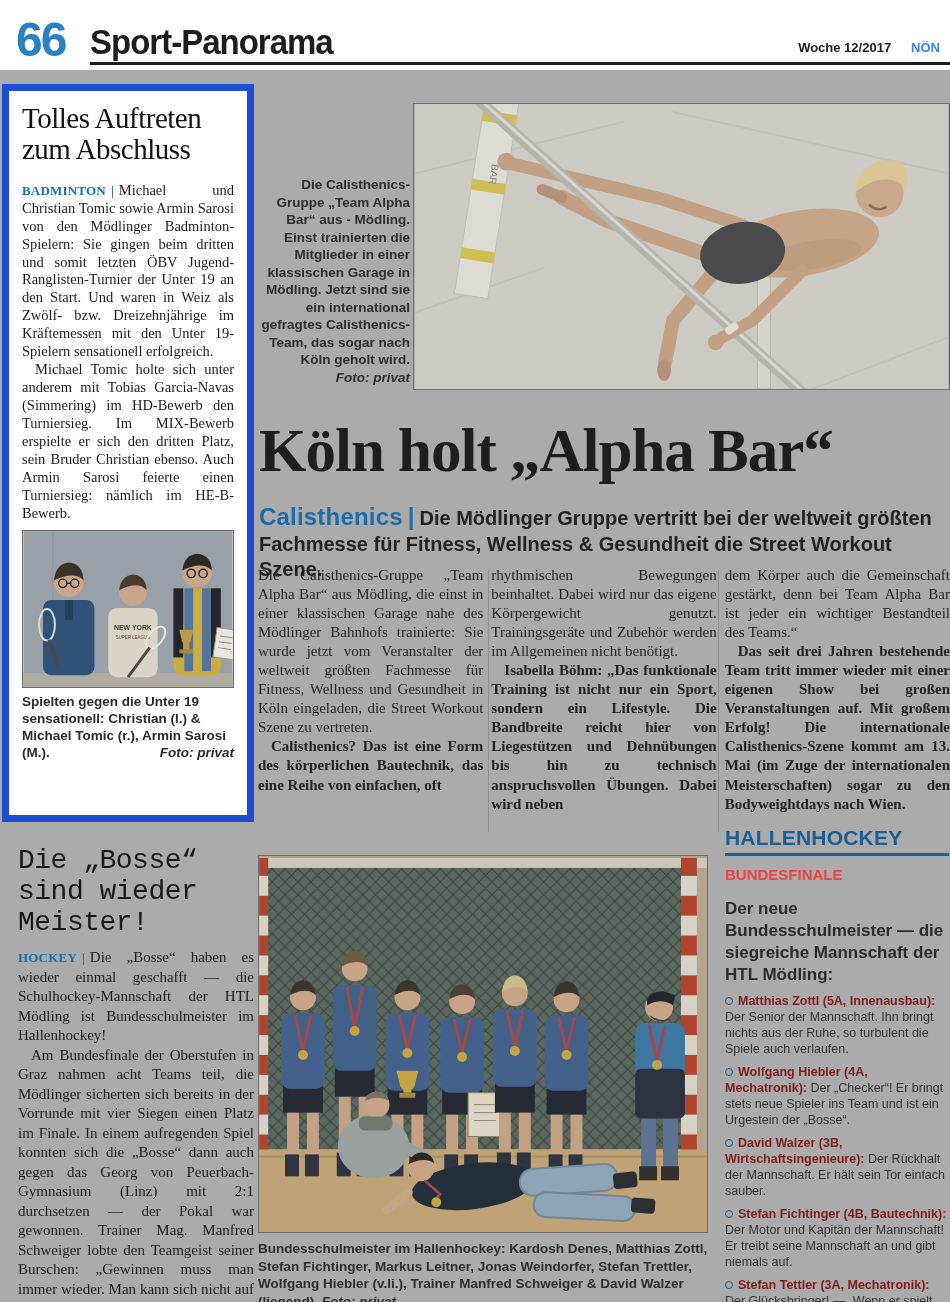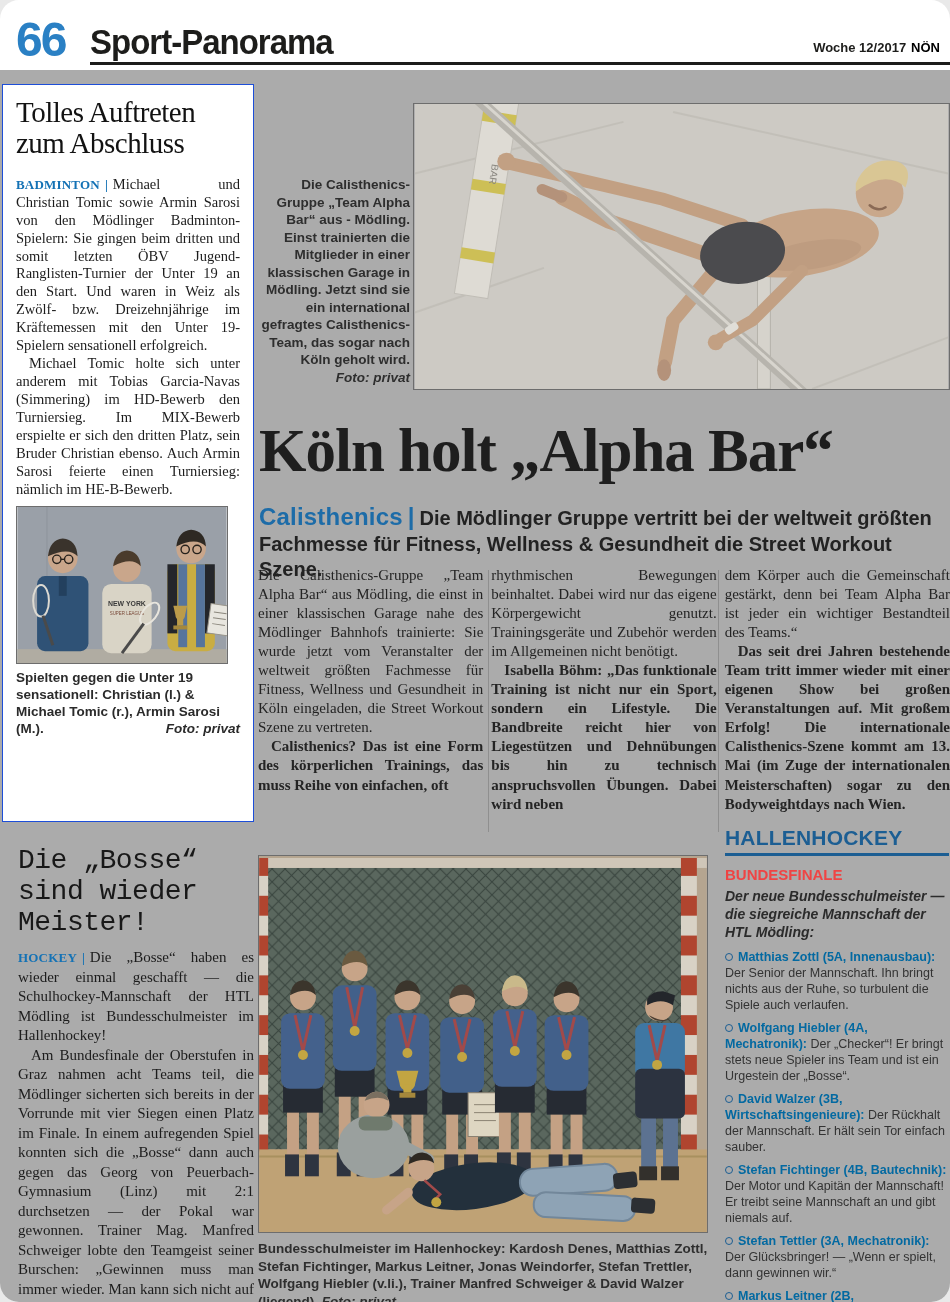--- a/index.html
+++ b/index.html
@@ -1,49 +1,48 @@
 <!DOCTYPE html>
 <html lang="de"><head>
 <meta charset="utf-8">
 <style>
   * { margin:0; padding:0; box-sizing:border-box; }
   html,body { background:#e9e9e9; }
   .page {
     position:relative; width:950px; height:1302px; margin:0 auto;
     background:#ffffff; overflow:hidden;
     font-family:"Liberation Sans", sans-serif;
-    border-radius:19px;
   }
   
   .page-number {
     position:absolute; left:16px; top:12px;
     font-size:48px; font-weight:bold; letter-spacing:-2px; color:#2a80c4;
   }
   .section-title {
     position:absolute; left:90px; top:24px;
     font-size:33px; font-weight:bold; letter-spacing:-1px; color:#1d1d1b;
     transform:scaleY(1.05); transform-origin:left bottom;
   }
   .issue-info {
     position:absolute; right:10px; top:40px;
     font-size:13px; font-weight:bold; color:#1d1d1b;
   }
-  .issue-info .brand { color:#000000; margin-left:5px; }
+  .issue-info .brand { color:#3b82f6; margin-left:20px; }
   .header-rule {
     position:absolute; left:90px; top:62px; width:860px; height:3px; background:#1d1d1b;
   }
   
   .dim-area {
     position:absolute; left:0; top:70px; width:950px; height:1232px;
     background:#ababab;
   }
   
   .red-box {
     position:absolute; left:2px; top:84px; width:252px; height:738px;
-    background:#ffffff; border:1px solid #1d4ed8; z-index:3;
+    background:#ffffff; border:7px solid #1d4ed8; z-index:3;
     padding:12px 13px 8px 13px;
   }
   .red-box h1 {
     font-family:"Liberation Serif", serif; font-weight:400;
     font-size:29px; line-height:1.08; color:#121212; letter-spacing:-0.5px;
   }
   .kicker { font-weight:bold; font-size:13px; color:#1472b5; letter-spacing:0.2px; }
   .ksep   { font-weight:bold; font-size:13px; color:#1472b5; margin:0 5px; }
   .serif-body p {
     font-family:"Liberation Serif", serif; font-size:14.5px; line-height:1.24;
@@ -109,28 +108,28 @@
     font-size:13.5px; font-weight:bold; line-height:1.3; color:#2e2e2e;
   }
   .hockey-caption .credit { font-weight:bold; }
   
   .hh-box { position:absolute; left:725px; top:826px; width:224px; }
   .hh-title {
     font-size:21px; font-weight:bold; color:#1c5e93; letter-spacing:0.2px;
     border-bottom:3px solid #1c5e93; padding-bottom:3px;
   }
   .hh-subtitle { margin-top:10px; font-size:15px; font-weight:bold; color:#ef4444; }
-  .hh-intro { margin-top:4px; font-size:14px; font-weight:bold; line-height:1.3; color:#2b2b2b;font-style:italic; }
+  .hh-intro { margin-top:15px; font-size:17px; font-weight:bold; line-height:1.3; color:#2b2b2b; }
   .hh-list { list-style:none; margin-top:6px; }
   .hh-list li { margin-top:7px; font-size:12.5px; line-height:1.28; color:#333333; }
   .bullet {
     display:inline-block; width:8px; height:8px; border:1.5px solid #1c5e93;
     border-radius:50%; margin-right:5px; vertical-align:baseline;
   }
-  .hh-list b { color:#0369a1; }
+  .hh-list b { color:#7f1d1d; }
 </style>
 </head>
 <body>
 
 <div class="page">
 
   <div class="page-number">66</div>
   <div class="section-title">Sport-Panorama</div>
   <div class="issue-info">
     <span>Woche 12/2017</span><span class="brand">NÖN</span>
@@ -247,21 +246,21 @@
 
   <h1 class="main-headline">Köln holt „Alpha Bar“</h1>
   <div class="main-subhead">
     <span class="kicker">Calisthenics</span><span class="ksep">|</span><span>Die Mödlinger Gruppe vertritt bei der weltweit größten Fachmesse für Fitness, Wellness &amp; Gesundheit die Street Workout Szene.</span>
   </div>
 
   <div class="main-cols">
     <div class="col">
 
     <p>Die Calisthenics-Gruppe „Team Alpha Bar“ aus Mödling, die einst in einer klassischen Garage nahe des Mödlinger Bahnhofs trainierte: Sie wurde jetzt vom Veranstalter der weltweit größten Fachmesse für Fitness, Wellness und Gesundheit in Köln eingeladen, die Street Workout Szene zu vertreten.</p>
-        <p>Calisthenics? Das ist eine Form des körperlichen Trainings, das muss Reihe von einfachen, oft</p>
+        <p>Calisthenics? Das ist eine Form des körperlichen Bautechnik, das eine Reihe von einfachen, oft</p>
       </div>
     <div class="col">
 
     <p>rhythmischen Bewegungen beinhaltet. Dabei wird nur das eigene Körpergewicht genutzt. Trainingsgeräte und Zubehör werden im Allgemeinen nicht benötigt.</p>
         <p>Isabella Böhm: „Das funktionale Training ist nicht nur ein Sport, sondern ein Lifestyle. Die Bandbreite reicht hier von Liegestützen und Dehnübungen bis hin zu technisch anspruchsvollen Übungen. Dabei wird neben</p>
       </div>
     <div class="col">
 
     <p>dem Körper auch die Gemeinschaft gestärkt, denn bei Team Alpha Bar ist jeder ein wichtiger Bestandteil des Teams.“</p>
         <p>Das seit drei Jahren bestehende Team tritt immer wieder mit einer eigenen Show bei großen Veranstaltungen auf. Mit großem Erfolg! Die internationale Calisthenics-Szene kommt am 13. Mai (im Zuge der internationalen Meisterschaften) sogar zu den Bodyweightdays nach Wien.</p>

